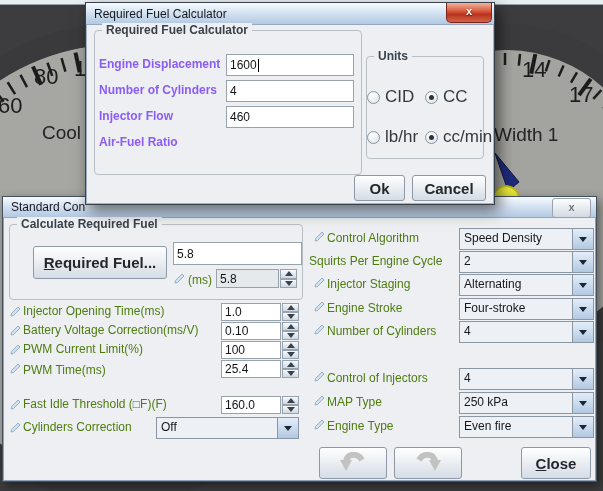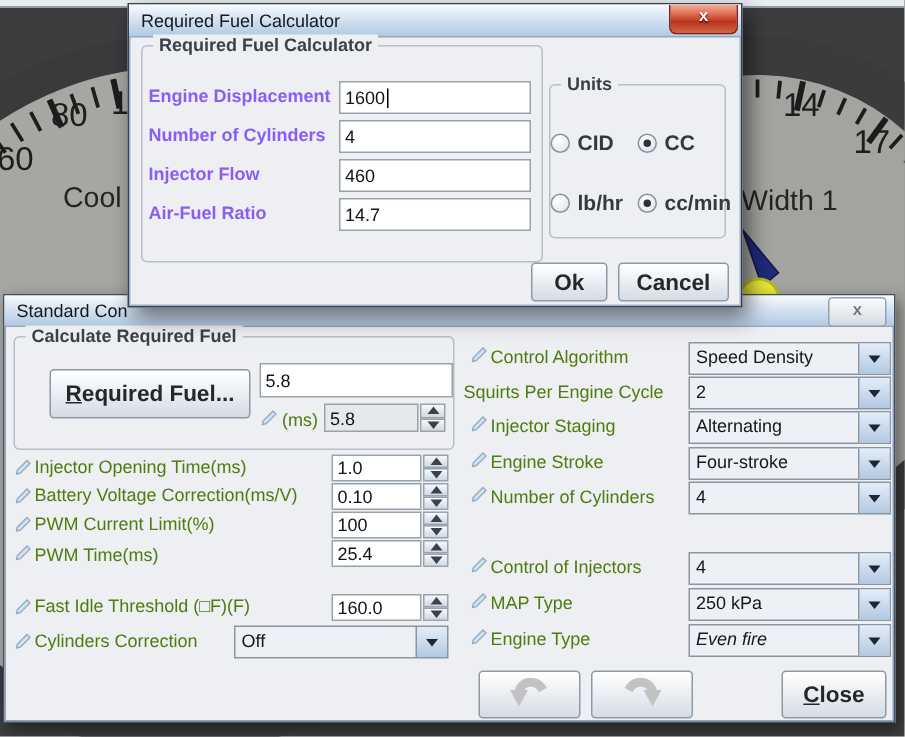--- a/index.html
+++ b/index.html
@@ -53,21 +53,21 @@
   .combo .cv{flex:1;font-size:12px;color:#14181c;padding:2px 0 0 4px;white-space:nowrap;overflow:hidden;}
   .combo .ca{width:20px;background:linear-gradient(#e3edf9,#b2c9e2);border-left:1px solid #8a96a2;
              display:flex;align-items:center;justify-content:center;}
   .combo .ca .tri-d{border-top-color:#1b2633;}
   
   .radio{position:absolute;display:flex;align-items:center;gap:5px;}
   .radio .rc{width:13px;height:13px;border-radius:50%;border:1px solid #8794a1;
              background:radial-gradient(circle at 35% 30%,#ffffff,#dbe2e9);box-sizing:border-box;}
   .radio.checked .rc{display:flex;align-items:center;justify-content:center;}
   .radio.checked .rc::after{content:'';width:5px;height:5px;border-radius:50%;background:#2c3238;}
-  .radio .rl{font-size:14px;font-weight:bold;color:#34393f;}
+  .radio .rl{font-size:17px;font-weight:normal;color:#34393f;}
   .pencil{position:absolute;width:13px;height:13px;}
 </style>
 </head>
 <body>
 
 <div id="screen">
 
   <svg class="abs" style="left:-130px;top:12px;z-index:1;" width="500" height="500" viewBox="0 0 500 500">
     <circle cx="250" cy="250" r="218" fill="#a6a6a2"></circle>
     <circle cx="250" cy="250" r="228" fill="none" stroke="#3a3a3c" stroke-width="21"></circle>
@@ -312,21 +312,21 @@
       <div class="cv">250 kPa</div>
       <div class="ca">
           <div class="tri-d"></div>
         </div>
     </div>
 
     <svg class="pencil" style="left:310px;top:221px;" viewBox="0 0 13 13">
         <path d="M2 11 L4.5 10.5 L11 4 L9 2 L2.5 8.5 Z" fill="#cfe2f2" stroke="#93a9bf" stroke-width="0.9"></path>
       </svg>
     <div class="lbl" style="left:324px;top:222px;">Engine Type</div>
-    <div class="combo" style="left:456px;top:219px;width:133px;height:20px;font-style:italic;">
+    <div class="combo" style="left:456px;top:219px;width:133px;height:20px;">
       <div class="cv">Even fire</div>
       <div class="ca">
           <div class="tri-d"></div>
         </div>
     </div>
 
     <div class="btn" style="left:316px;top:250px;width:66px;height:30px;">
       <svg width="30" height="22" viewBox="0 0 30 22">
         <path d="M24 8 C 20 1, 10 1, 8 9" stroke="#c2c2c2" stroke-width="6" fill="none"></path>
         <polygon points="2,8 14,8 8,19" fill="#c2c2c2"></polygon>
@@ -364,23 +364,20 @@
     <div class="field" style="left:140px;top:77px;width:123px;height:20px;">
       <span>4</span>
     </div>
 
     <div class="blbl" style="left:13px;top:106px;">Injector Flow</div>
     <div class="field" style="left:140px;top:103px;width:123px;height:20px;">
       <span>460</span>
     </div>
 
     <div class="blbl" style="left:13px;top:132px;">Air-Fuel Ratio</div>
-    <div class="field" style="left:140px;top:129px;width:123px;height:20px;">
-      <span>14.7</span>
-    </div>
 
     <div class="group" style="left:280px;top:53px;width:116px;height:101px;">
       <div class="group-title">Units</div>
     </div>
     <div class="radio" style="left:281px;top:84px;">
       <div class="rc"></div>
       <div class="rl">CID</div>
     </div>
     <div class="radio checked" style="left:339px;top:84px;">
       <div class="rc"></div>

